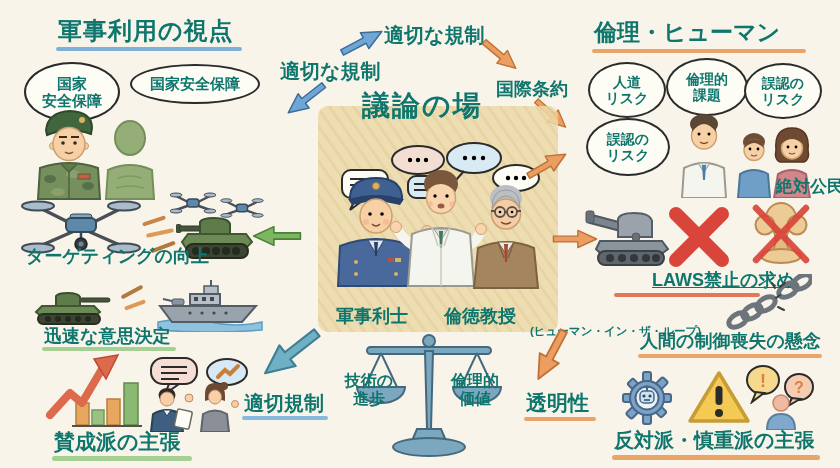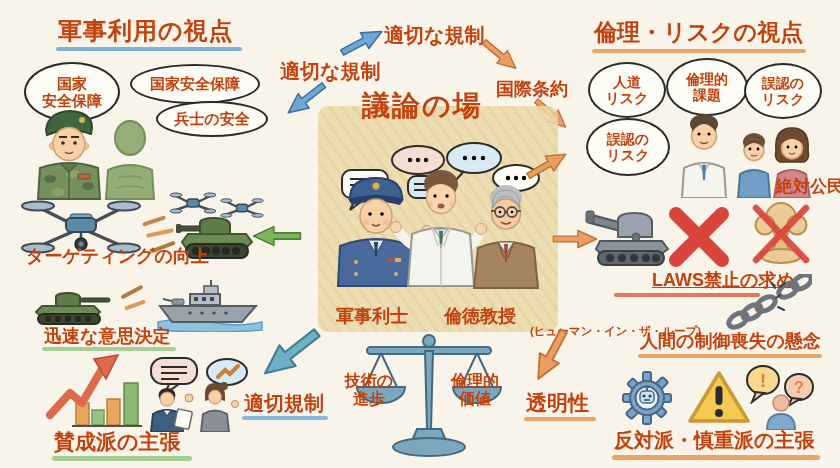--- a/index.html
+++ b/index.html
@@ -1,17 +1,17 @@
 <!DOCTYPE html>
 <html><head>
 <meta charset="utf-8">
 <style>
   html,body{margin:0;padding:0;}
   #canvas{position:relative;width:840px;height:468px;background:#f8f4ea;overflow:hidden;
-    font-family:"Liberation Sans","DejaVu Sans",sans-serif;color:#c2410c;}
+    font-family:"Liberation Sans","DejaVu Sans",sans-serif;color:#0f766e;}
   .lbl{position:absolute;font-weight:700;white-space:nowrap;line-height:1.12;}
   .ml{white-space:pre-line;}
   .bubble{position:absolute;background:#fdfdf6;border:2.5px solid #2b2b2b;border-radius:50%;
     display:flex;align-items:center;justify-content:center;text-align:center;
     font-weight:700;white-space:pre-line;line-height:1.15;}
   .uline{position:absolute;border-radius:3px;}
   .arrow{position:absolute;}
   .arrow svg{display:block;width:100%;height:100%;}
   .dash{position:absolute;height:4px;border-radius:2px;}
   .tanbox{position:absolute;left:318px;top:106px;width:240px;height:226px;border-radius:10px;
@@ -23,21 +23,20 @@
 <body>
 
 <div id="canvas">
 
   <div class="lbl" style="left:58px;top:18px;font-size:24px;letter-spacing:1px;">軍事利用の視点</div>
   <div class="uline" style="left:56px;top:47px;width:186px;height:4px;background:#7fb0d8;"></div>
 
   <div class="bubble" style="left:24px;top:62px;width:92px;height:56px;font-size:15px;">国家
 安全保障</div>
   <div class="bubble" style="left:130px;top:64px;width:126px;height:36px;font-size:15px;">国家安全保障</div>
-  <div class="bubble" style="left:156px;top:101px;width:108px;height:32px;font-size:15px;">兵士の安全</div>
 
   <div class="ill" style="left:28px;top:104px;width:132px;height:96px;">
     <svg viewBox="0 0 132 96">
       <path d="M18,26 Q20,8 42,7 Q64,8 64,24 L63,30 Q40,22 19,31 Z" fill="#41663e" stroke="#2c4a2a" stroke-width="2"></path>
       <circle cx="54" cy="16" r="3" fill="#d9b35e"></circle>
       <circle cx="25" cy="42" r="3.5" fill="#f7d0a6" stroke="#caa06e"></circle>
         <circle cx="57" cy="42" r="3.5" fill="#f7d0a6" stroke="#caa06e"></circle>
       <ellipse cx="41" cy="40" rx="16" ry="16.5" fill="#f7d0a6" stroke="#caa06e" stroke-width="1.5"></ellipse>
       <path d="M31,33 h8 M43,33 h8" stroke="#3a2b1d" stroke-width="2"></path>
       <circle cx="35" cy="39" r="1.8" fill="#2b2b2b"></circle>
@@ -154,21 +153,21 @@
       <path d="M175,88 Q180,92 185,88" stroke="#7a4a30" stroke-width="1.5" fill="none"></path>
       <path d="M152,114 Q180,102 208,114 L212,154 L148,154 Z" fill="#a5855f" stroke="#7c6142" stroke-width="2"></path>
       <path d="M172,108 L180,120 L188,108 Z" fill="#e9e9e2" stroke="#7c6142"></path>
       <path d="M178,110 L182,110 L181,128 L179,128 Z" fill="#a14a38"></path>
       <path d="M172,108 L178,124 M188,108 L182,124" stroke="#7c6142" stroke-width="1.5"></path>
     </svg>
   </div>
   <div class="lbl" style="left:336px;top:306px;font-size:18px;">軍事利士</div>
   <div class="lbl" style="left:444px;top:306px;font-size:18px;">倫徳教授</div>
 
-  <div class="lbl" style="left:594px;top:20px;font-size:23px;">倫理・リスクの視点</div>
+  <div class="lbl" style="left:594px;top:20px;font-size:23px;">倫理・ヒューマン</div>
   <div class="uline" style="left:592px;top:49px;width:214px;height:4px;background:#eba468;"></div>
 
   <div class="bubble" style="left:588px;top:62px;width:74px;height:52px;font-size:14px;">人道
 リスク</div>
   <div class="bubble" style="left:666px;top:58px;width:78px;height:54px;font-size:14px;">倫理的
 課題</div>
   <div class="bubble" style="left:744px;top:63px;width:74px;height:52px;font-size:14px;">誤認の
 リスク</div>
   <div class="bubble" style="left:586px;top:118px;width:80px;height:54px;font-size:14px;">誤認の
 リスク</div>

